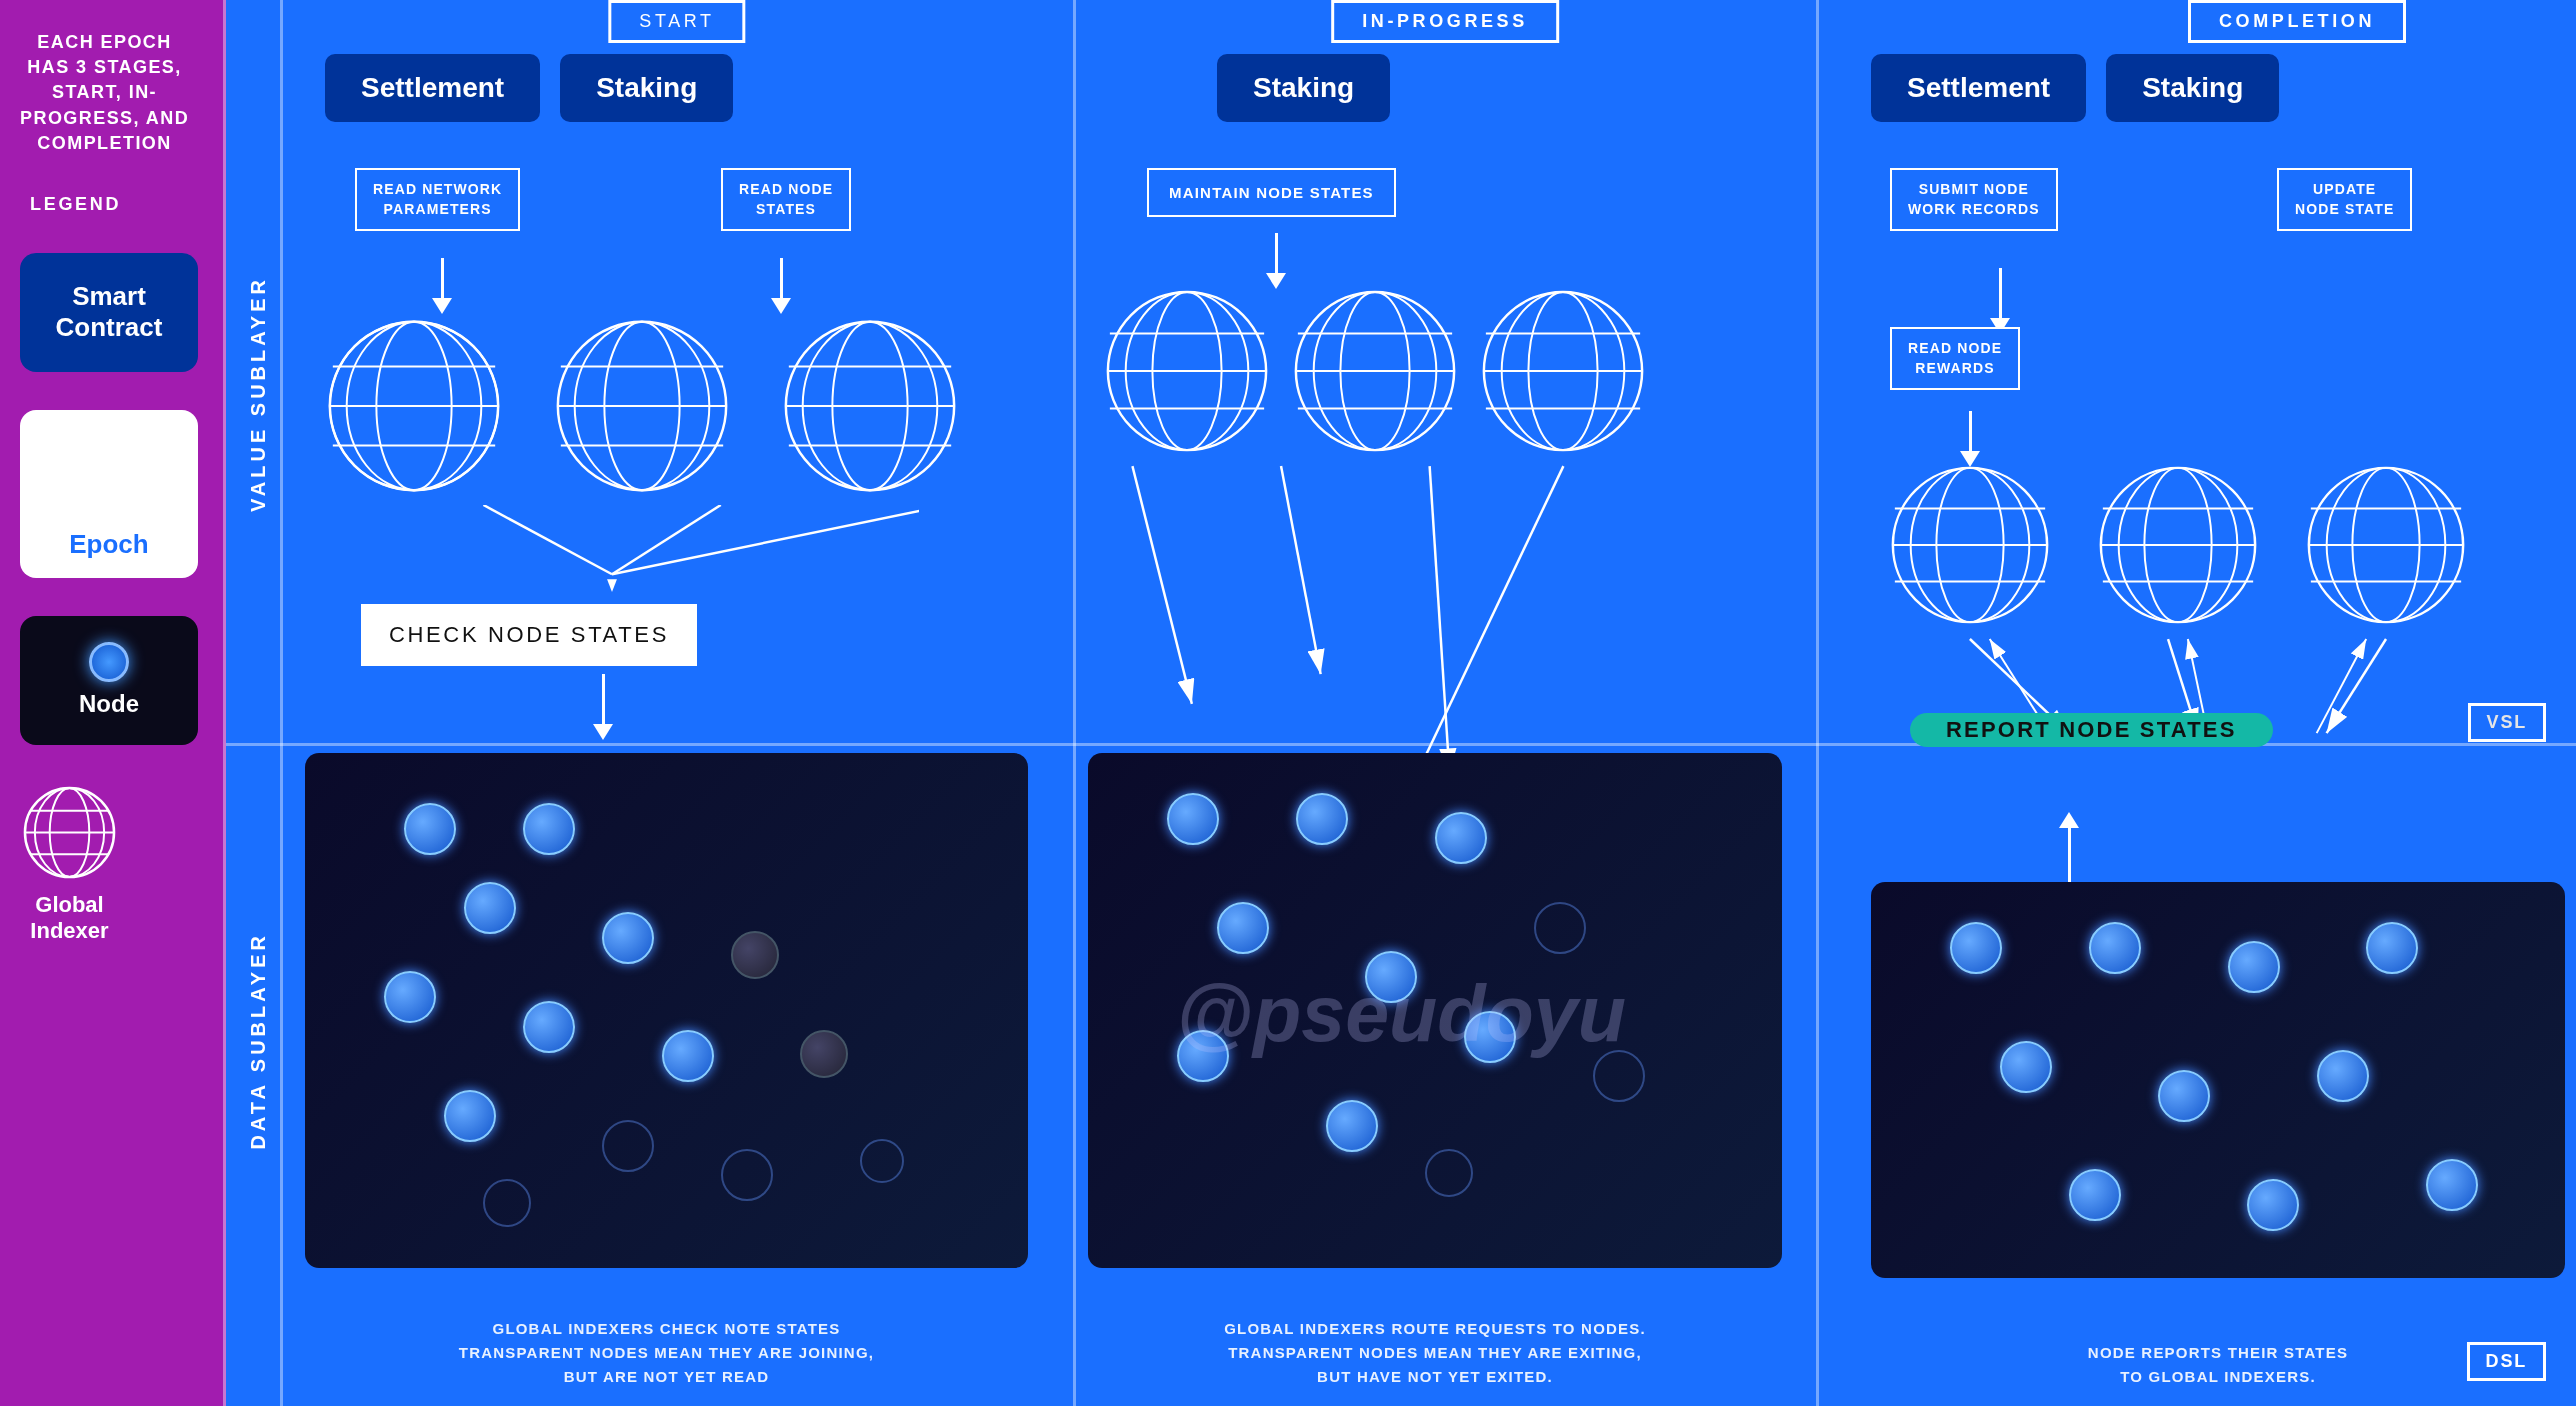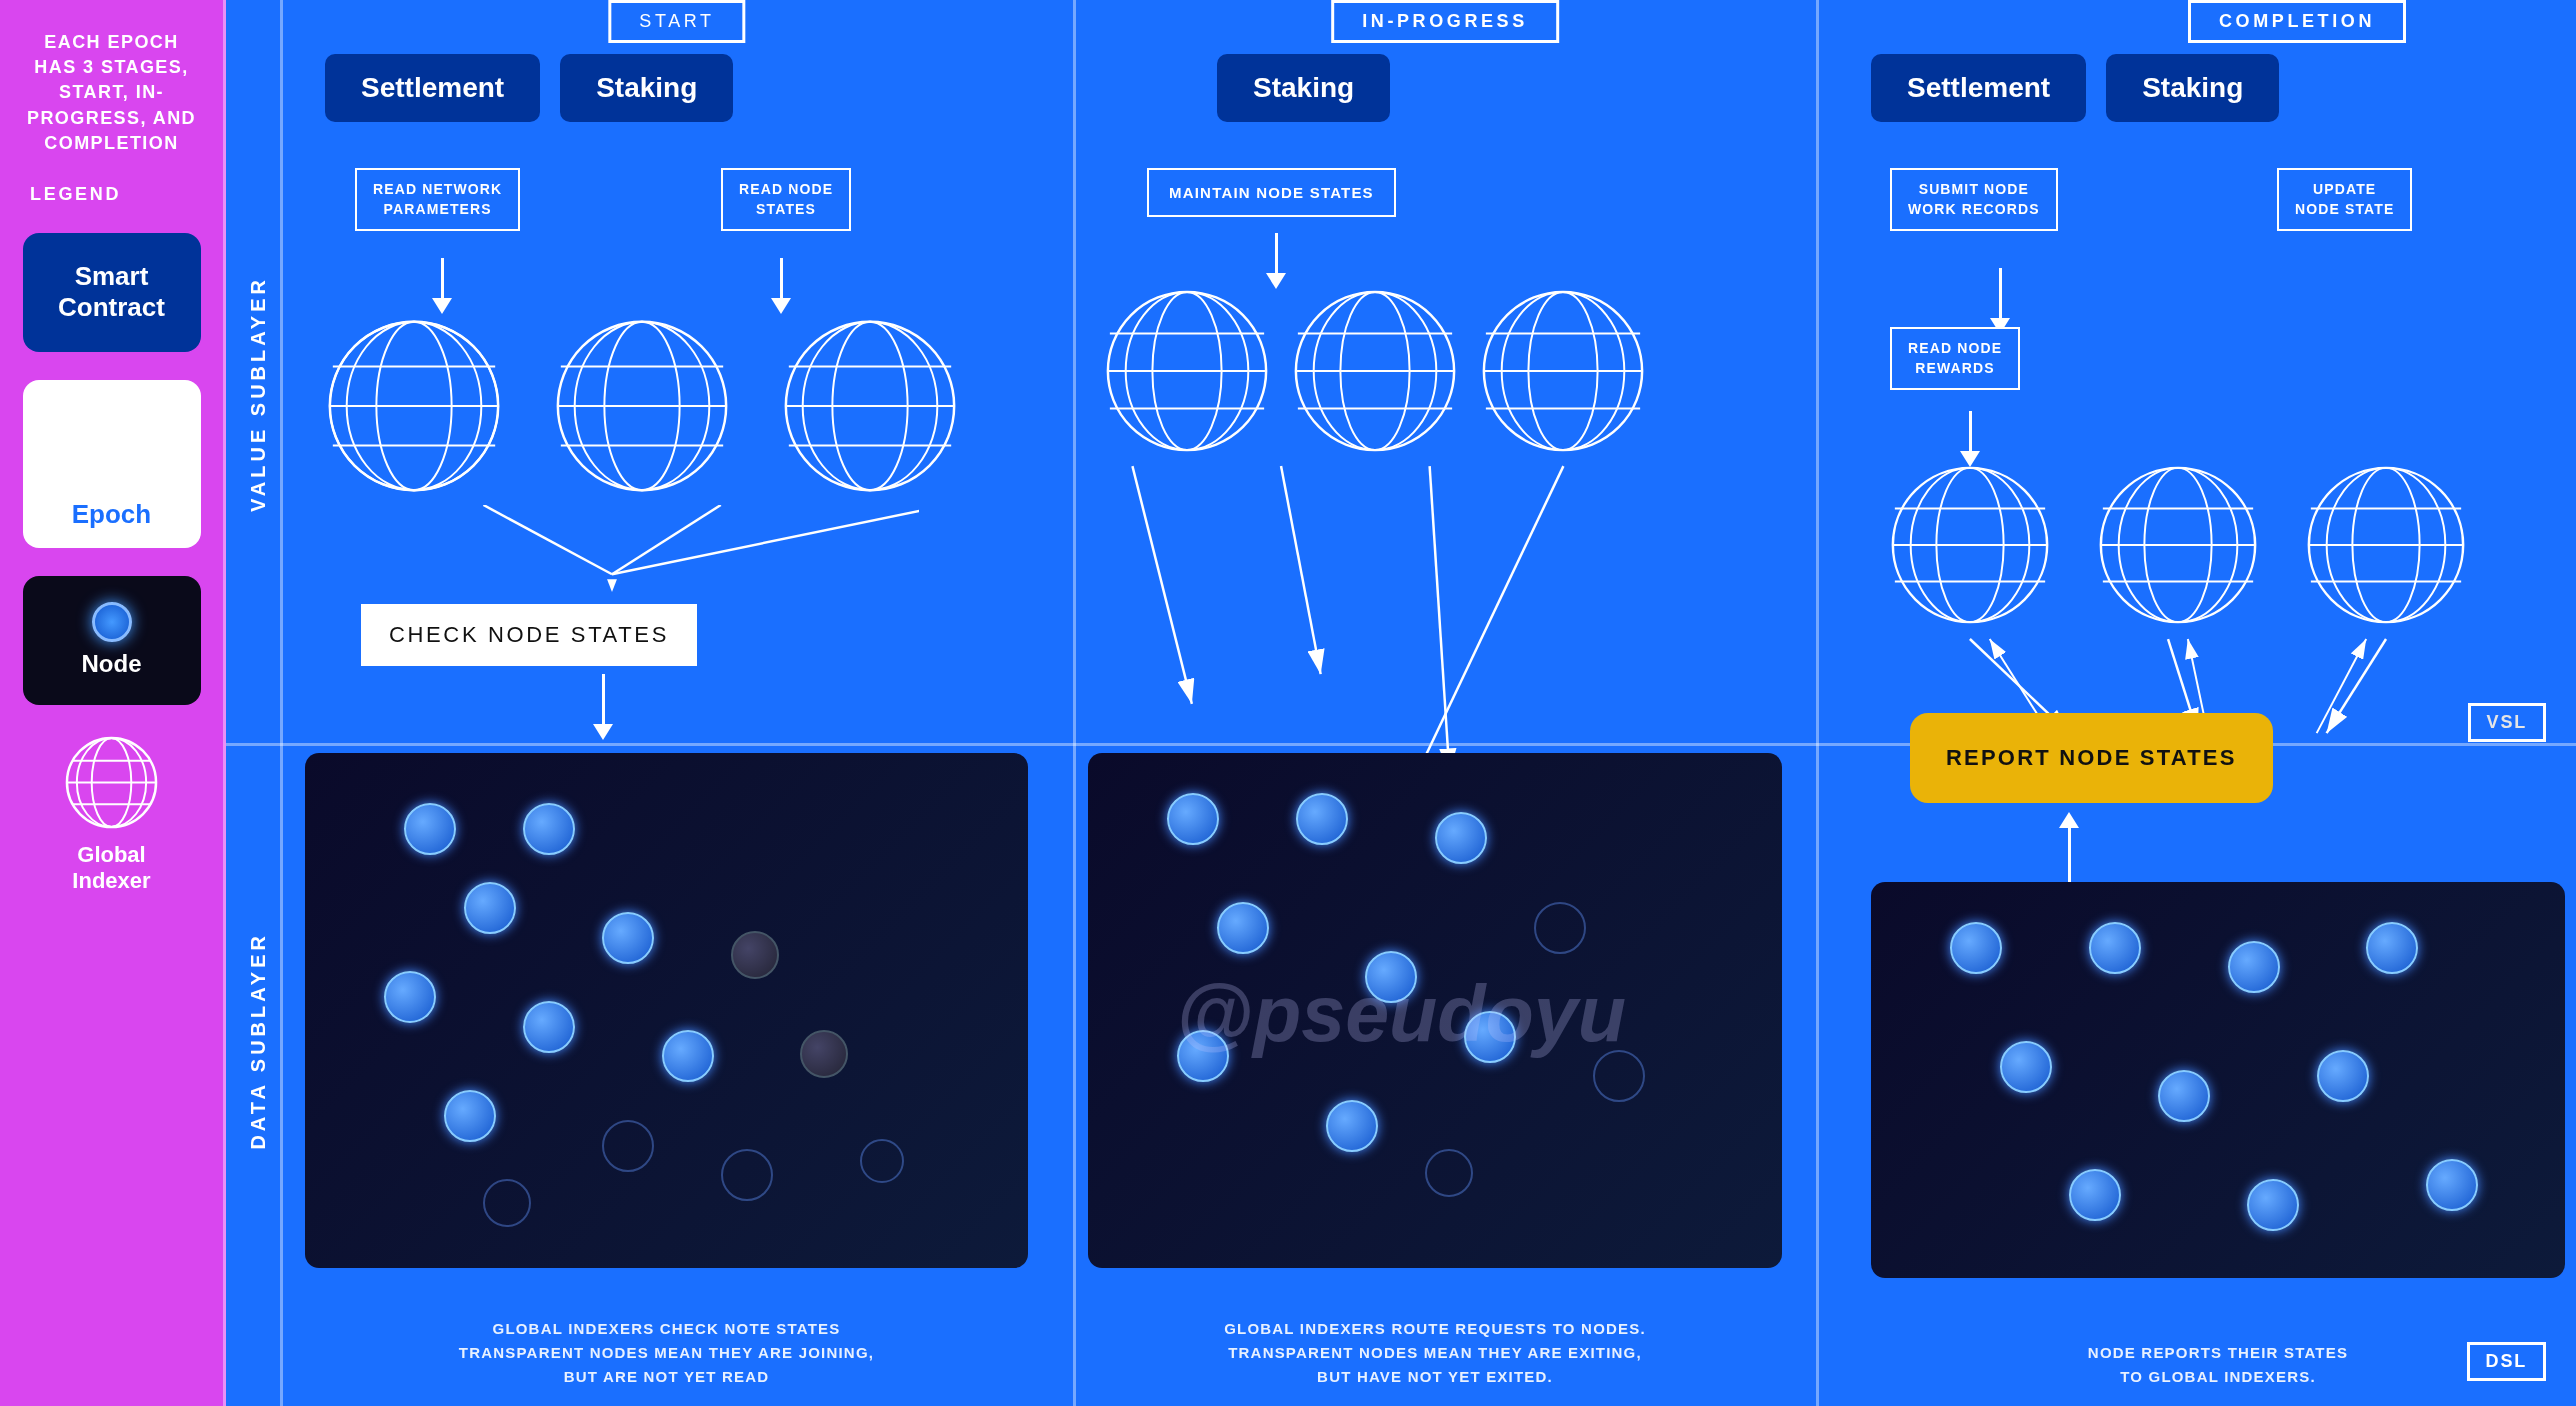--- a/index.html
+++ b/index.html
@@ -11,27 +11,27 @@
       overflow: hidden;
       position: relative;
     }
 
     
     .sidebar {
       position: absolute;
       left: 0; top: 0;
       width: 226px;
       height: 1407px;
-      background: #d946ef;
+      background: #a21caf;
       border-right: 3px solid rgba(255,255,255,0.4);
       display: flex;
       flex-direction: column;
-      align-items: center;
+      align-items: flex-start;
       padding: 30px 20px;
-      gap: 28px;
+      gap: 38px;
     }
 
     .sidebar-title {
       color: white;
       font-size: 20px;
       font-weight: 900;
       text-align: center;
       line-height: 1.4;
       letter-spacing: 0.05em;
     }
@@ -503,21 +503,21 @@
 
     <line x1="120" y1="5" x2="220" y2="100" stroke="white" stroke-width="2.5" marker-end="url(#arrowhead2)"></line>
     <line x1="320" y1="5" x2="350" y2="100" stroke="white" stroke-width="2.5" marker-end="url(#arrowhead2)"></line>
     <line x1="540" y1="5" x2="480" y2="100" stroke="white" stroke-width="2.5" marker-end="url(#arrowhead2)"></line>
 
     <line x1="200" y1="100" x2="140" y2="5" stroke="white" stroke-width="2" marker-end="url(#arrowhead2)"></line>
     <line x1="360" y1="100" x2="340" y2="5" stroke="white" stroke-width="2" marker-end="url(#arrowhead2)"></line>
     <line x1="470" y1="100" x2="520" y2="5" stroke="white" stroke-width="2" marker-end="url(#arrowhead2)"></line>
   </svg>
 
-  <div style="position:absolute; top:713px; left:1684px; background:#eab308; color:#111; font-size:22px; font-weight:900; padding:32px 36px; letter-spacing:0.1em;border-radius:18px;">REPORT NODE STATES</div>
+  <div style="position:absolute; top:713px; left:1684px; background:#14b8a6; color:#111; font-size:22px; font-weight:900; padding:4px 36px; letter-spacing:0.1em;border-radius:18px;">REPORT NODE STATES</div>
 
   <div style="position:absolute; top:812px; left:1833px; display:flex; flex-direction:column; align-items:center;">
     <div style="width:0;height:0;border-left:10px solid transparent;border-right:10px solid transparent;border-bottom:16px solid white;"></div>
     <div style="width:3px; height:59px; background:white;"></div>
   </div>
 
   <div class="node-grid" style="position:absolute; top:882px; left:1645px; width:694px; height:396px;">
     <div class="node-dot" style="width:52px;height:52px;left:79px;top:40px;"></div>
     <div class="node-dot" style="width:52px;height:52px;left:218px;top:40px;"></div>
     <div class="node-dot" style="width:52px;height:52px;left:357px;top:59px;"></div>

